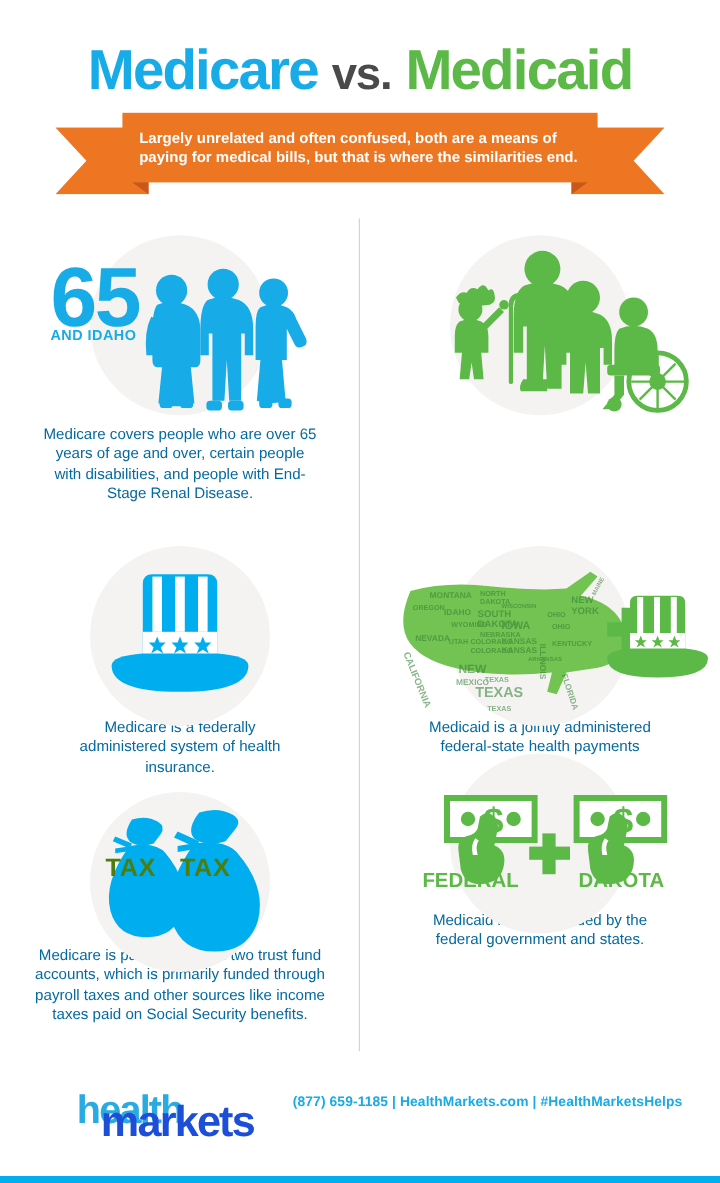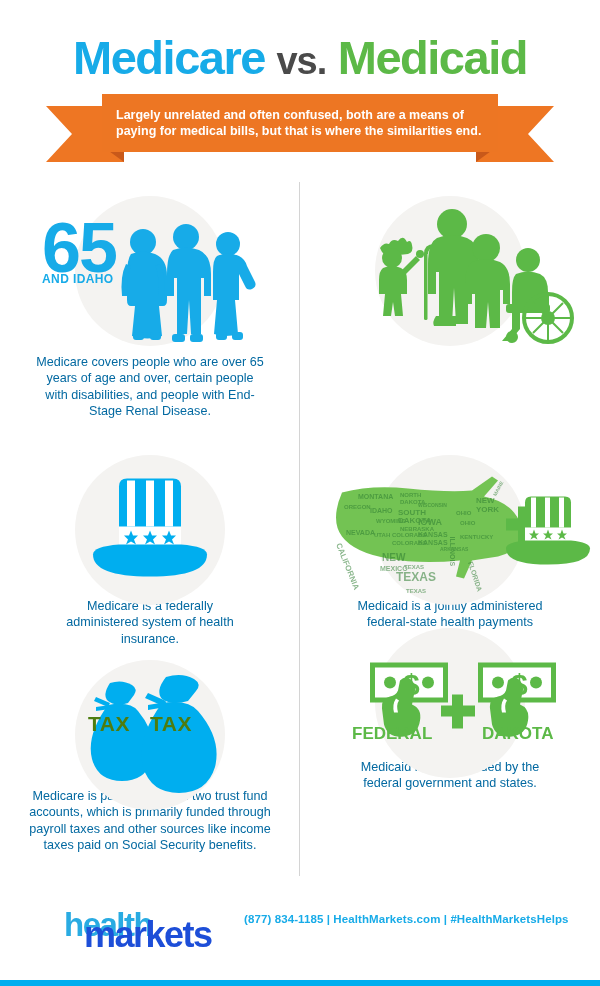--- a/index.html
+++ b/index.html
@@ -317,17 +317,17 @@
         <span class="s">DAKOTA</span>
       </div>
     </div>
     <p class="caption" style="width:206px;margin-top:6px">Medicaid is jointly funded by the federal government and states.</p>
   </div>
 
   <div class="logo">
     <div class="h">health</div>
     <div class="m">markets</div>
   </div>
-  <div class="contact">(877) 834-1185  |  HealthMarkets.com  |  #HealthMarketsHelps</div>
+  <div class="contact">(877) 659-1185  |  HealthMarkets.com  |  #HealthMarketsHelps</div>
   <div class="code">HMIA001335</div>
   <div class="bottombar"></div>
 
 </div>
 
 </body></html>

